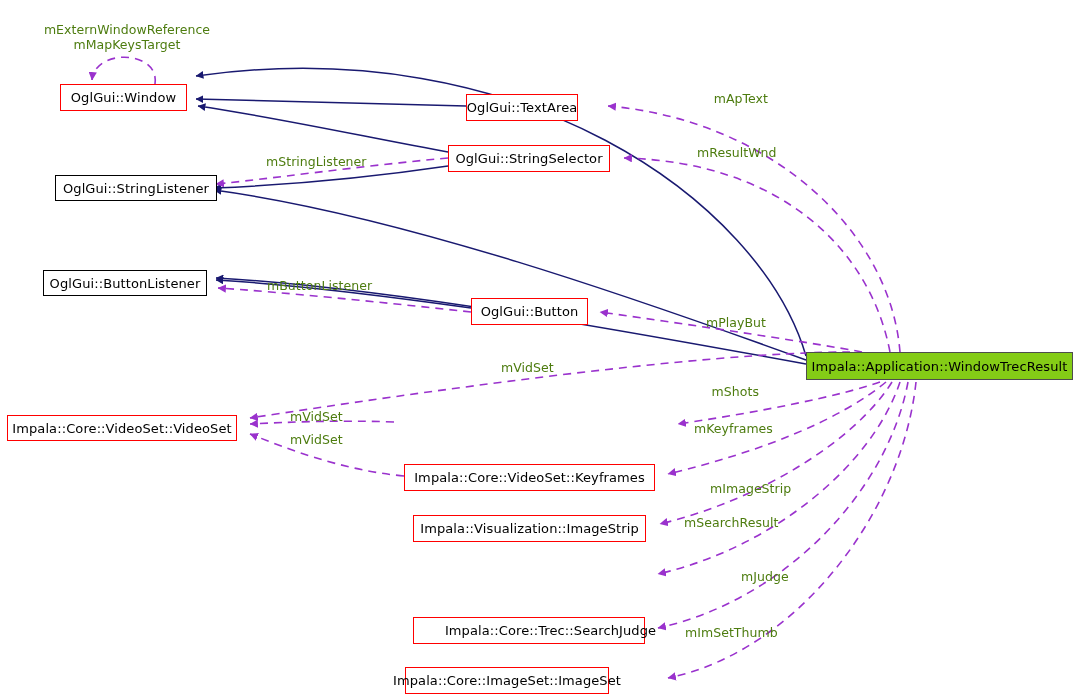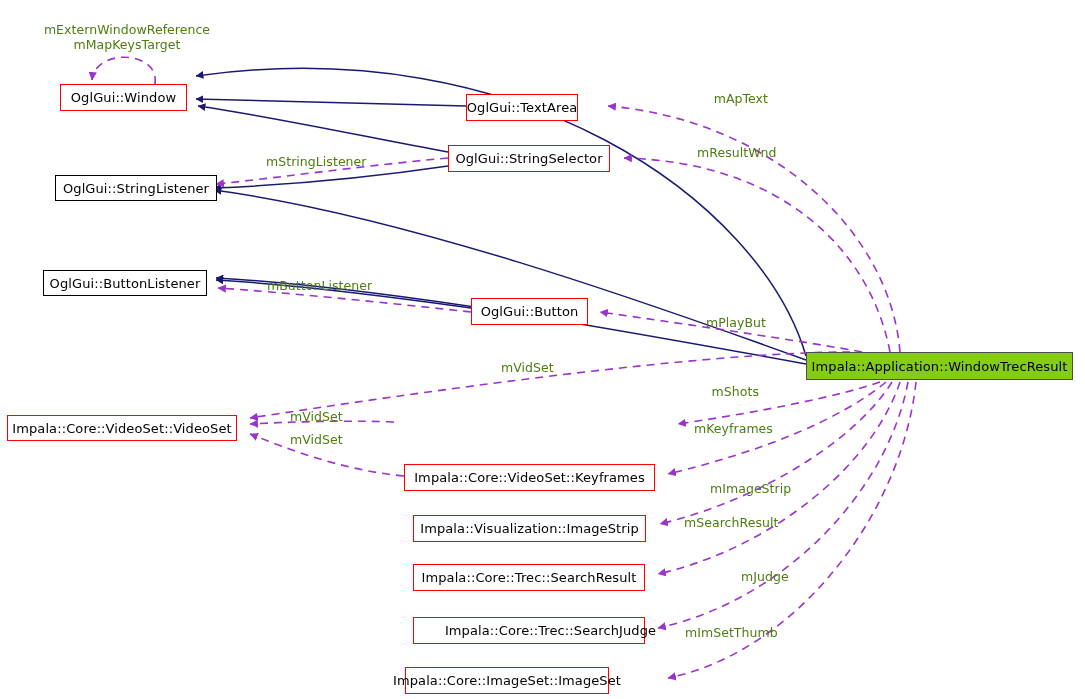--- a/index.html
+++ b/index.html
@@ -128,21 +128,20 @@
   <div class="node red" style="left: 60px; top: 84px; width: 127px; height: 27px;">OglGui::Window</div>
   <div class="node red" style="left: 466px; top: 94px; width: 112px; height: 27px;">OglGui::TextArea</div>
   <div class="node red" style="left: 448px; top: 145px; width: 162px; height: 27px;">OglGui::StringSelector</div>
   <div class="node black" style="left: 43px; top: 175px; width: 162px; height: 26px; margin-left: 12px;">OglGui::StringListener</div>
   <div class="node black" style="left: 43px; top: 270px; width: 164px; height: 26px;">OglGui::ButtonListener</div>
   <div class="node red" style="left: 471px; top: 298px; width: 117px; height: 27px;">OglGui::Button</div>
   <div class="node current" style="left: 806px; top: 352px; width: 267px; height: 28px;">Impala::Application::WindowTrecResult</div>
   <div class="node red" style="left: 7px; top: 415px; width: 230px; height: 26px;">Impala::Core::VideoSet::VideoSet</div>
   <div class="node red" style="left: 404px; top: 464px; width: 251px; height: 27px;">Impala::Core::VideoSet::Keyframes</div>
   <div class="node red" style="left: 413px; top: 515px; width: 233px; height: 27px;">Impala::Visualization::ImageStrip</div>
-  <div class="node red" style="left: 413px; top: 564px; width: 232px; height: 27px;">Impala::Core::Trec::SearchResult</div>
   <div class="node red" style="left: 413px; top: 617px; width: 232px; height: 27px; padding-left: 43px;">Impala::Core::Trec::SearchJudge</div>
   <div class="node red" style="left: 405px; top: 667px; width: 204px; height: 27px;">Impala::Core::ImageSet::ImageSet</div>
 
   <div class="edge-label center" style="left: 34px; top: 23px; width: 186px;">mExternWindowReference<br>mMapKeysTarget</div>
   <div class="edge-label" style="left: 708px; top: 92px; width: 60px; text-align: right;">mApText</div>
   <div class="edge-label" style="left: 697px; top: 146px; width: 82px;">mResultWnd</div>
   <div class="edge-label" style="left: 266px; top: 155px; width: 108px;">mStringListener</div>
   <div class="edge-label" style="left: 267px; top: 279px; width: 108px;">mButtonListener</div>
   <div class="edge-label" style="left: 706px; top: 316px; width: 62px;">mPlayBut</div>
   <div class="edge-label" style="left: 501px; top: 361px; width: 55px;">mVidSet</div>

